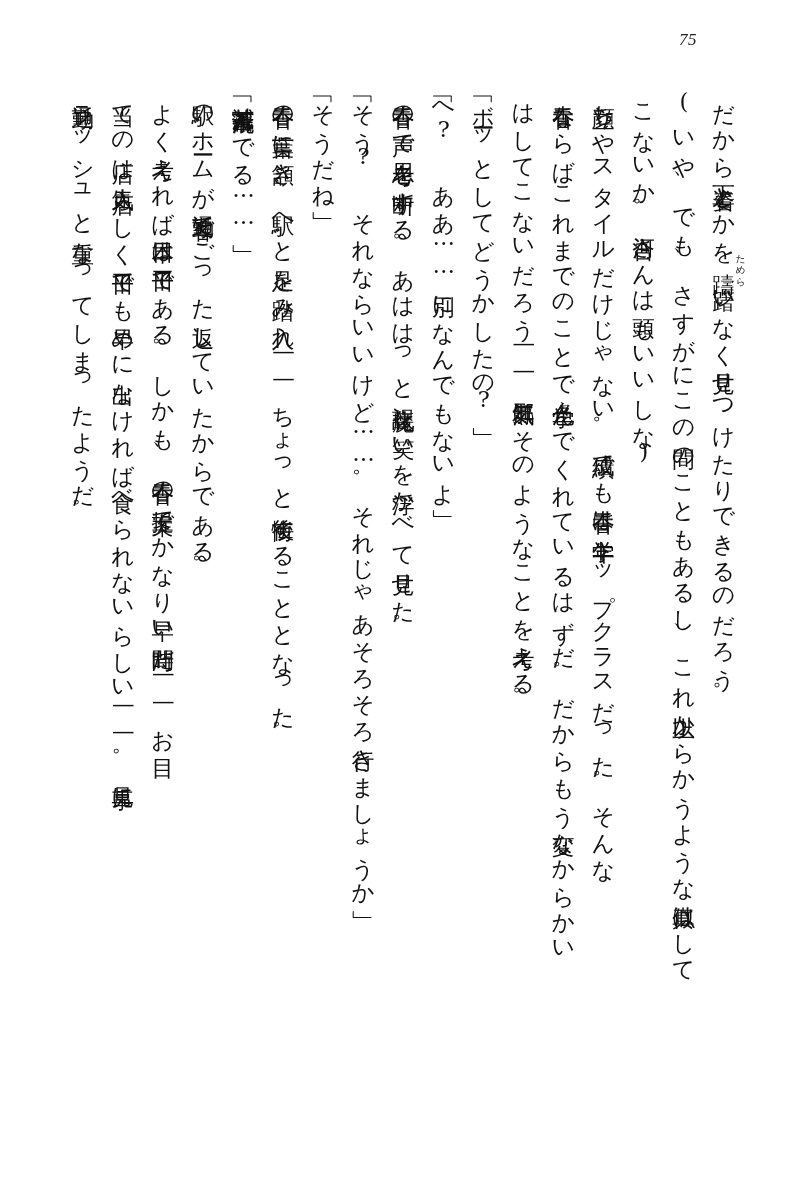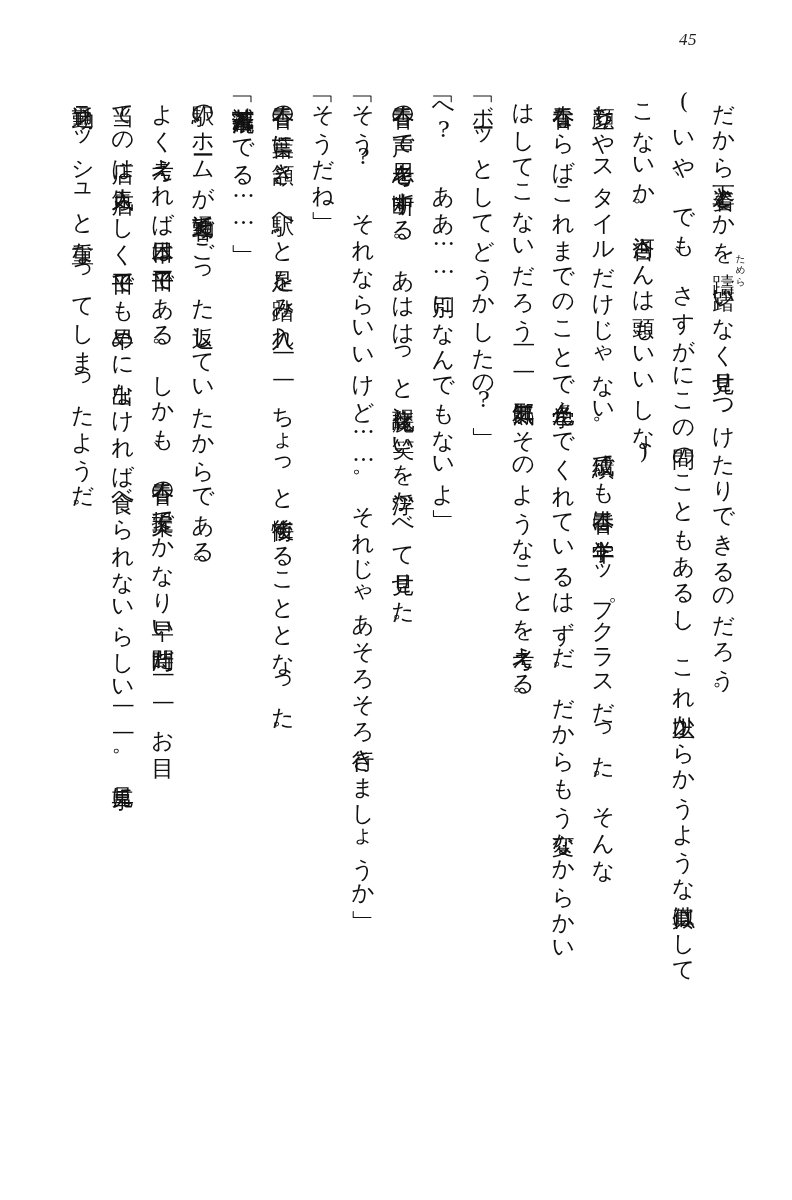--- a/index.html
+++ b/index.html
@@ -54,21 +54,21 @@
     letter-spacing: 0px;
     line-height: 1;
   }
   
 </style>
 </head>
 <body>
 
 <div id="page">
 
-  <div id="page-number">45</div>
+  <div id="page-number">75</div>
 
   <div id="text-block">
     <span class="line">だから下着姿とかを<ruby>躊躇<rt>ためら</rt></ruby>いなく見せつけたりできるのだろう。</span>
     <span class="line">(いや、でも、さすがにこの間のこともあるし、これ以上からかうような真似はして</span>
     <span class="line">こないか。河合さんは頭もいいしな)</span>
     <span class="line">顔立ちやスタイルだけじゃない。成績でも春香は学年トップクラスだった。そんな</span>
     <span class="line">春香ならばこれまでのことで色々学んでくれているはずだ。だからもう変なからかい</span>
     <span class="line">はしてこないだろう——無邪気にそのようなことを考える。</span>
     <span class="line">「ボーッとしてどうかしたの?」</span>
     <span class="line">「へ? ああ……別になんでもないよ」</span>

